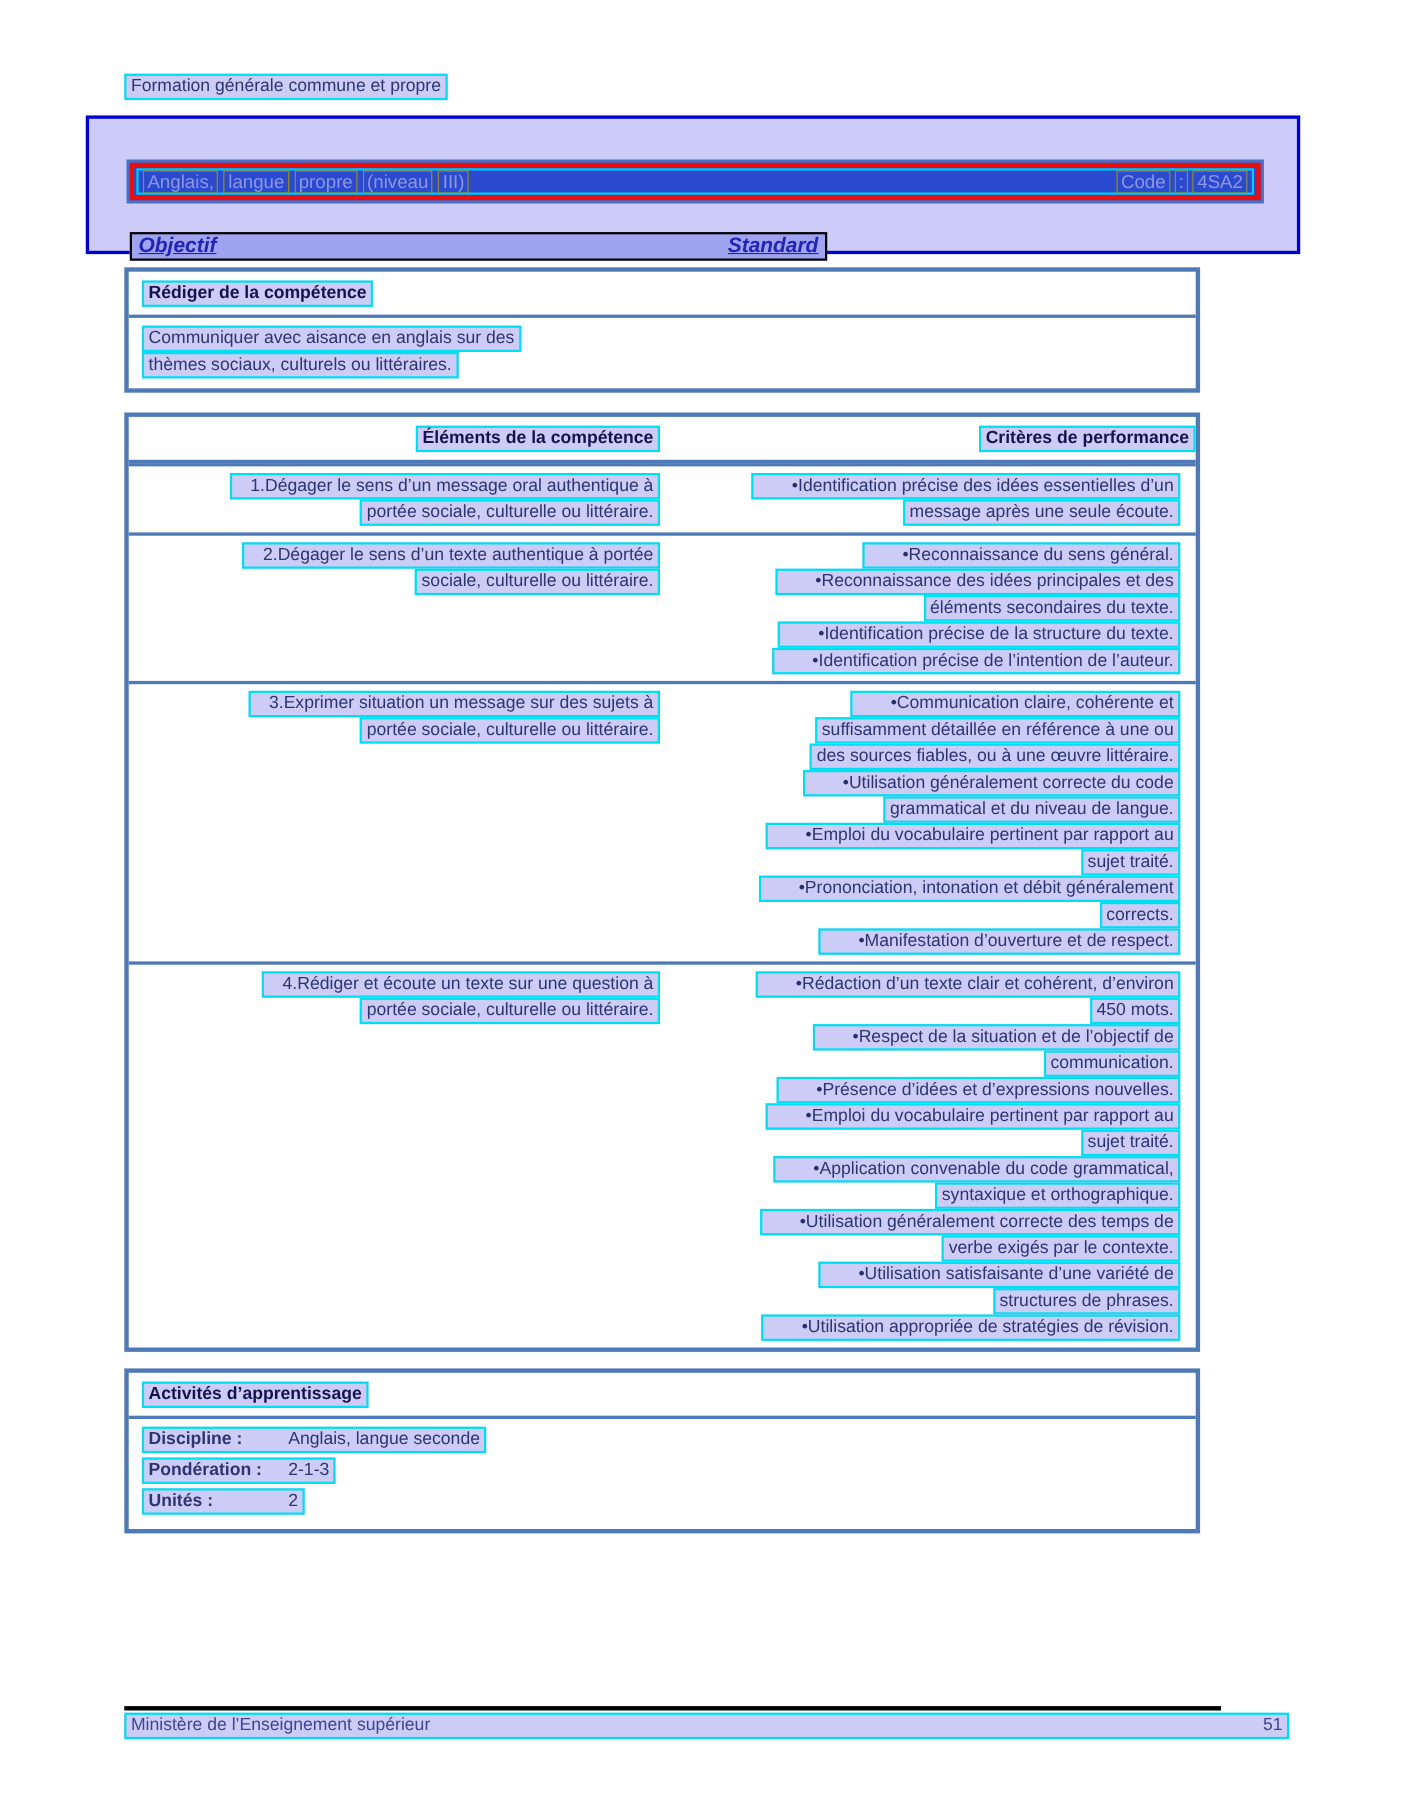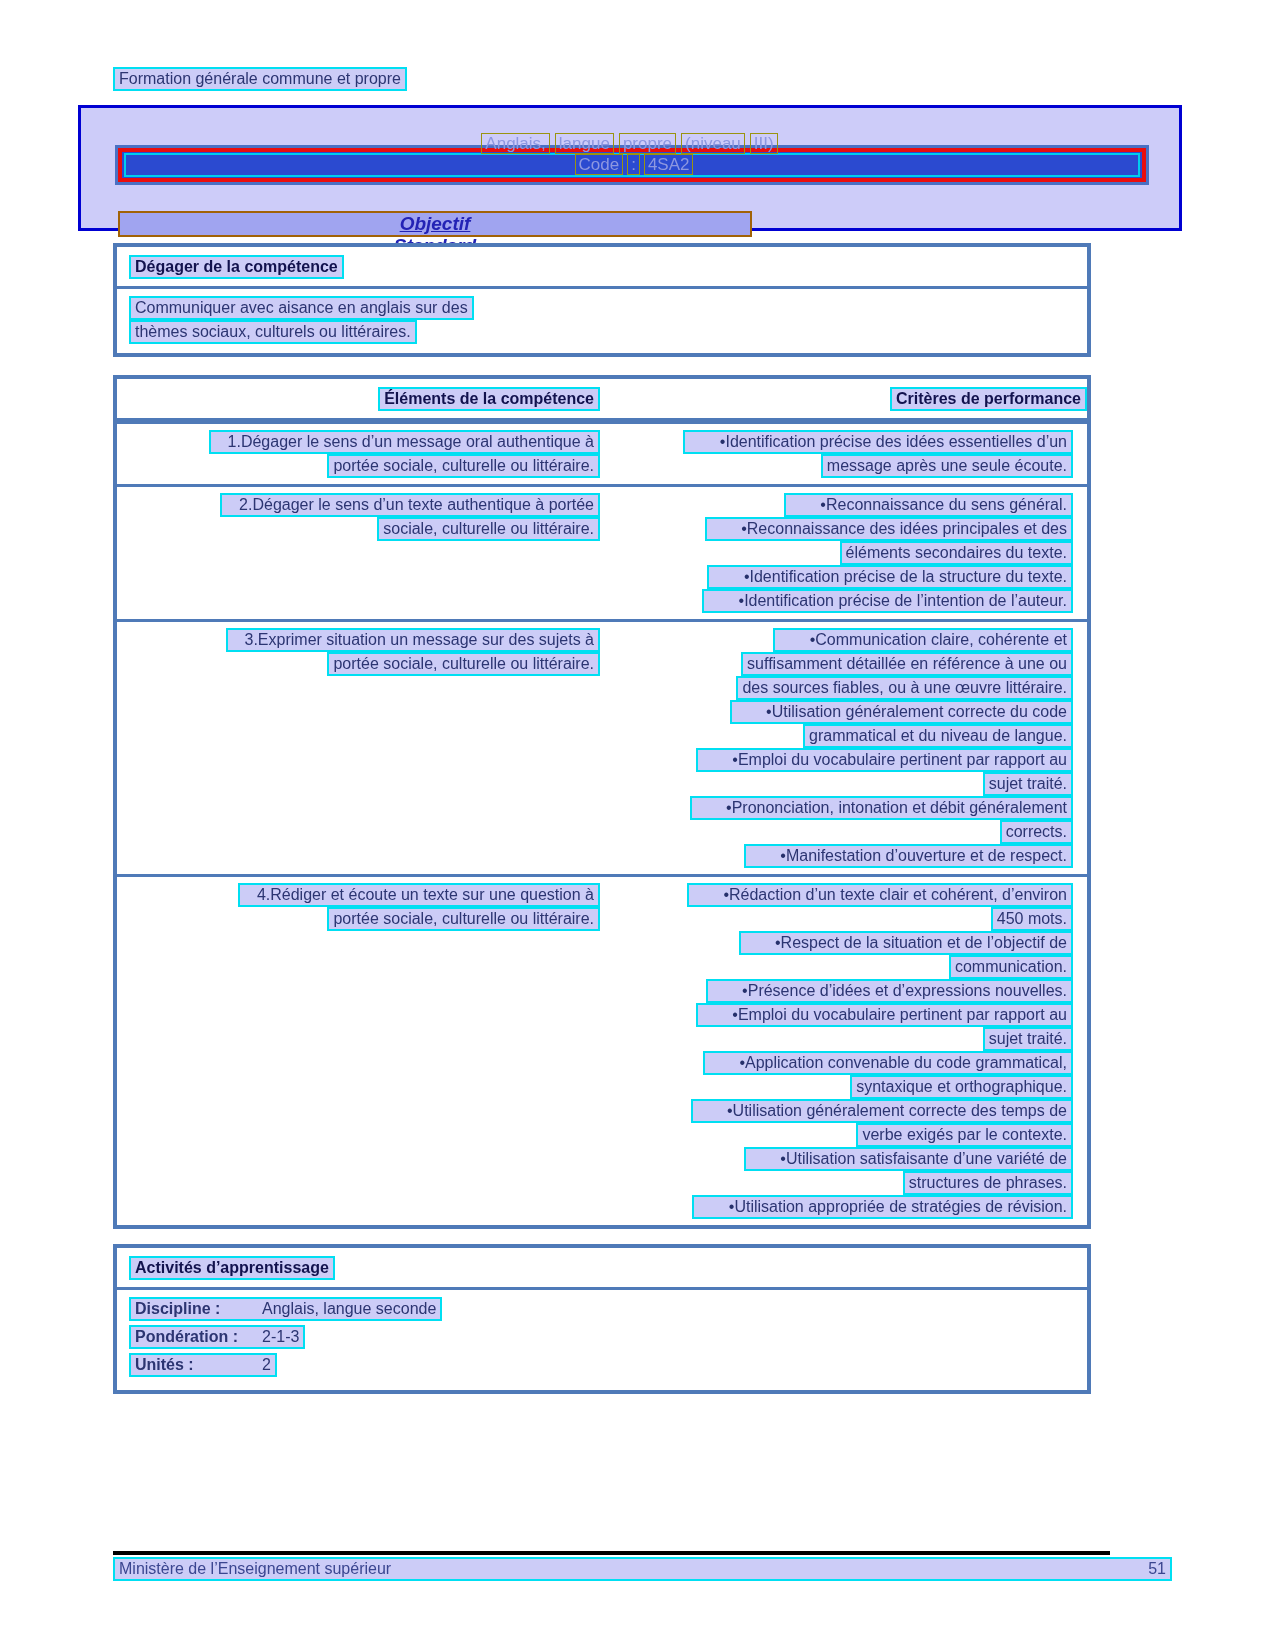--- a/index.html
+++ b/index.html
@@ -17,29 +17,29 @@
   
   .top-label { position:absolute; left:113px; top:67px; }
 
   
   .header-box { position:absolute; left:78px; top:105px; width:1104px; height:126px;
                 background:#cdccf9; border:3px solid #0000d2; }
   .title-bar { position:absolute; left:34px; top:37px; width:1034px; height:40px;
                background:#4a70c4; padding:3px; }
   .bar-red { width:100%; height:100%; border:4px solid #ea0d0d; background:#2b4ad0; padding:1px 2px; }
   .linebox { width:100%; height:100%; border:2px solid #00cdee; display:flex;
-             align-items:center; justify-content:flex-end; padding:0 4px;
-             font-size:17px; color:#8d97e0;flex-direction:column; }
+             align-items:center; justify-content:space-between; padding:0 4px;
+             font-size:17px; color:#8d97e0; }
   .wgroup { display:flex; align-items:center; }
   .w { display:inline-block; border:1px solid #9a9410; padding:0 3px; margin-right:5px; line-height:19px; }
   .wgroup.right .w { margin-right:0; margin-left:4px; }
 
   .obj-band { position:absolute; left:37px; bottom:-9px; width:634px; height:26px;
-              background:#a0a4f0; border:2px solid #a16207; display:flex; align-items:center;
-              justify-content:space-between; padding:0 6px;flex-direction:column; }
+              background:#a0a4f0; border:2px solid #000000; display:flex; align-items:center;
+              justify-content:space-between; padding:0 6px; }
   .obj-band span { font-weight:bold; font-style:italic; font-size:19px; color:#2323b5;
                    text-decoration:underline; }
 
   
   .tbl { position:absolute; width:978px; border:4px solid #4f7ab8; background:#fff; }
   .tbl-head { padding:8px 0 7px 12px; border-bottom:3px solid #4f7ab8; }
   .tbl-body { padding:7px 0 9px 12px; }
 
   .enonce-tbl { left:113px; top:243px; }
   .comp-tbl  { left:113px; top:375px;text-align:right; }
@@ -96,21 +96,21 @@
       </div>
     </div>
     <div class="obj-band">
       <span>Objectif</span>
       <span>Standard</span>
     </div>
   </div>
 
   <div class="tbl enonce-tbl">
     <div class="tbl-head">
-      <span class="hl hl-b">Dégager de la compétence</span>
+      <span class="hl hl-b">Rédiger de la compétence</span>
     </div>
     <div class="tbl-body">
       <div class="line">
         <span class="hl">Communiquer avec aisance en anglais sur des</span>
       </div>
       <div class="line">
         <span class="hl">thèmes sociaux, culturels ou littéraires.</span>
       </div>
     </div>
   </div>

